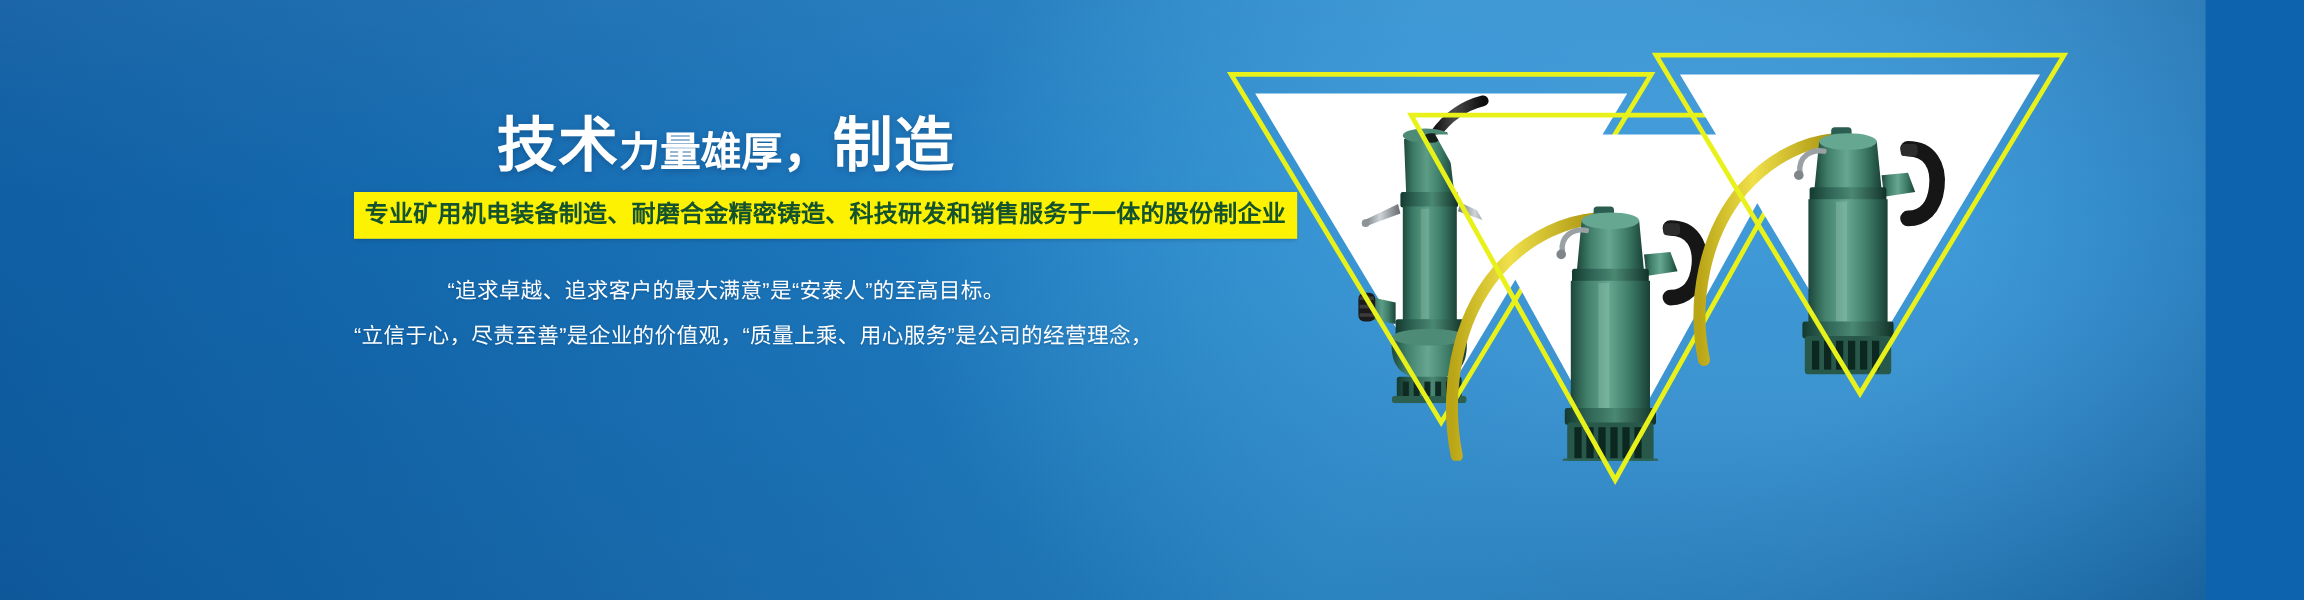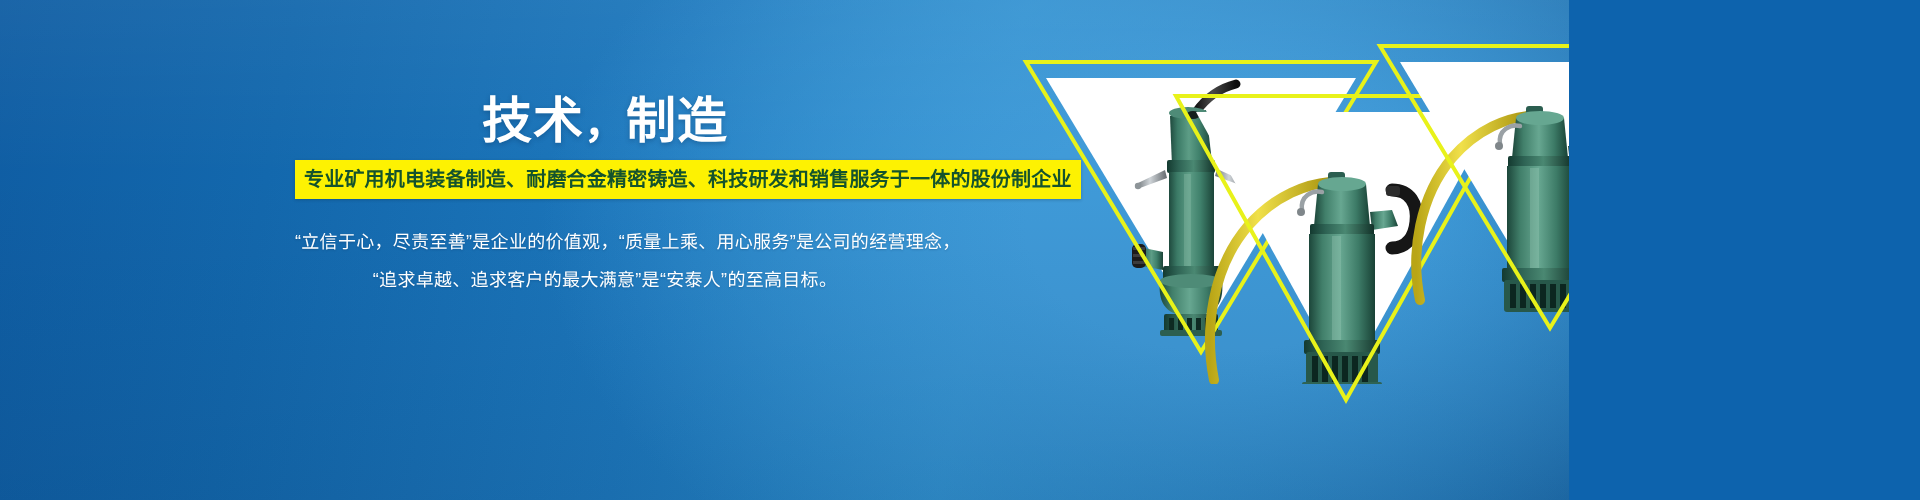--- a/index.html
+++ b/index.html
@@ -3,21 +3,21 @@
 <meta charset="utf-8">
 <title>Banner</title>
 <style>
   html,body{margin:0;padding:0;}
   body{
     width:1920px;height:500px;overflow:hidden;
     font-family:"Liberation Sans","DejaVu Sans",sans-serif;
     background:#0d63ad;
   }
   .banner{
-    position:relative;width:1569px;height:500px;overflow:hidden;
+    position:relative;width:1838px;height:500px;overflow:hidden;
     background:
       radial-gradient(ellipse 1100px 700px at 78% 45%, #3f9ad8 0%, #3f9ad8 18%, rgba(63,154,216,0) 62%),
       linear-gradient(100deg,#0f5da3 0%,#1368ad 18%,#1d78bd 42%,#2a8ccb 62%,#1f7ab9 80%,#14609f 100%);
   }
   .banner:before{
     content:"";position:absolute;inset:0;
     background:linear-gradient(180deg,rgba(255,255,255,0.05) 0%,rgba(0,0,0,0.0) 35%,rgba(0,20,50,0.10) 100%);
     pointer-events:none;
   }
 
@@ -64,31 +64,32 @@
 </style>
 </head>
 <body>
 
 <div class="banner">
 
   <div class="text-block">
 
     <div class="headline">
       <span class="hl-big">技术</span>
+      <span class="hl-small">力量雄厚</span>
       <span class="hl-comma">，</span>
       <span class="hl-big">制造</span>
     </div>
 
     <div style="text-align:center;">
       <div class="yellow-bar">专业矿用机电装备制造、耐磨合金精密铸造、科技研发和销售服务于一体的股份制企业</div>
     </div>
 
     <div class="body-text">
+      <div>“追求卓越、追求客户的最大满意”是“安泰人”的至高目标。</div>
       <div>“立信于心，尽责至善”是企业的价值观，“质量上乘、用心服务”是公司的经营理念，</div>
-      <div>“追求卓越、追求客户的最大满意”是“安泰人”的至高目标。</div>
     </div>
 
   </div>
 
   <div class="graphic">
     <svg width="920" height="500" viewBox="0 0 920 500" xmlns="http://www.w3.org/2000/svg">
       <defs>
 
         <linearGradient id="greenBody" x1="0" y1="0" x2="1" y2="0">
           <stop offset="0%" stop-color="#1f4a3e"></stop>

